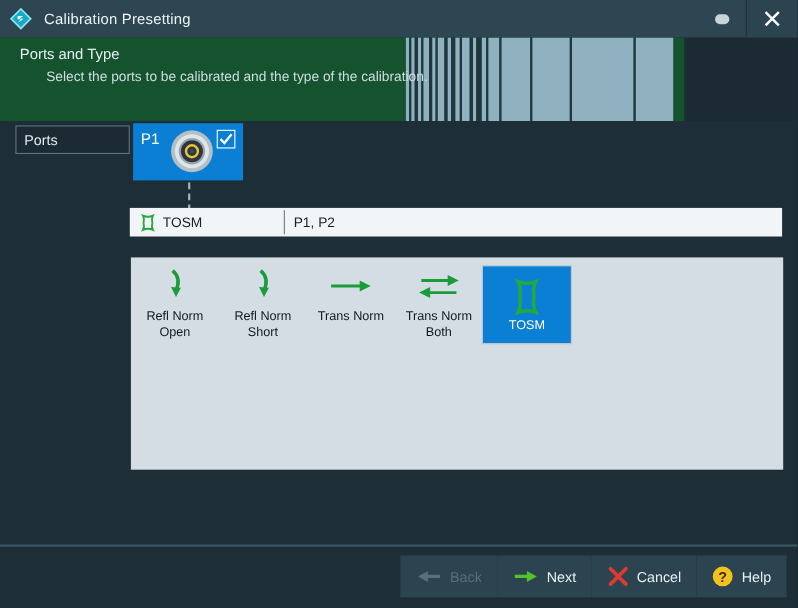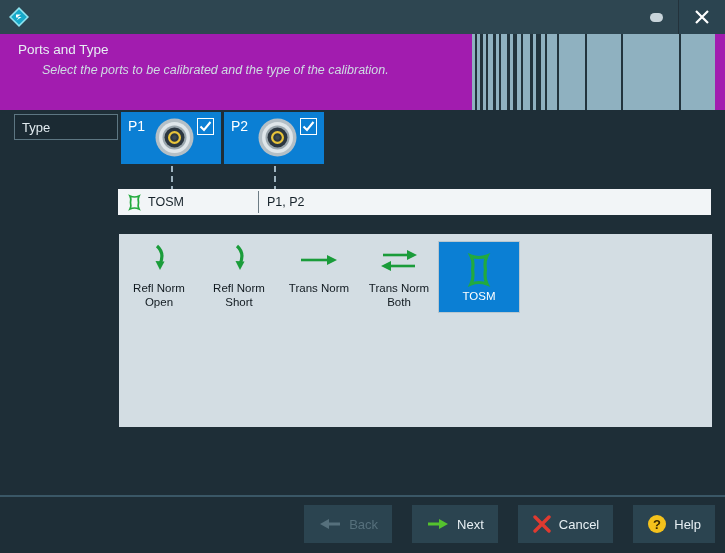--- a/index.html
+++ b/index.html
@@ -63,22 +63,22 @@
     width: 46px;
     background: #2b4450;
     border-left: 1px solid #23323b;
   }
   #tb-close svg { display: block; }
 
   
   #banner {
     position: absolute;
     left: 0; top: 34px;
-    width: 725px; height: 76px;
-    background: #a21caf;
+    width: 622px; height: 76px;
+    background: #14532d;
     overflow: hidden;
   }
   #banner-stripes {
     position: absolute;
     right: 0; top: 0;
     width: 253px; height: 76px;
     display: flex;
     align-items: stretch;
   }
   .stripe { height: 76px; }
@@ -86,21 +86,20 @@
     position: absolute;
     left: 18px; top: 8px;
     font-size: 13.5px;
     color: #e7eff3;
   }
   #banner-sub {
     position: absolute;
     left: 42px; top: 29px;
     font-size: 12.5px;
     color: #cfdce3;
-    font-style: italic;
   }
 
   
   #body-area {
     position: absolute;
     left: 0; top: 110px;
     width: 725px; height: 385px;
     background: #1e2e37;
   }
 
@@ -254,21 +253,21 @@
     position: absolute;
     left: 0; top: 495px;
     width: 725px; height: 58px;
     background: #1e2e37;
     border-top: 2px solid #3a5766;
   }
   #footer-buttons {
     position: absolute;
     right: 10px; top: 8px;
     display: flex;
-    gap: 20px;
+    gap: 0;
     padding-left: 15px;
   }
   .fbtn {
     height: 38px;
     background: #2b4450;
     border: none;
     color: #e8f0f4;
     font-size: 13px;
     font-family: "Liberation Sans", sans-serif;
     display: flex;
@@ -288,20 +287,21 @@
 <div id="app">
 
   <div id="titlebar">
     <div id="title-icon">
       <svg width="22" height="22" viewBox="0 0 22 22">
         <polygon points="11,1 21,11 11,21 1,11" fill="#8fe3f0"></polygon>
         <polygon points="11,3.2 18.8,11 11,18.8 3.2,11" fill="#17a9c9"></polygon>
         <polygon points="8,8.5 13,8.5 9.5,11 13.5,11 8.5,14.5 11,11.5 8,11.5" fill="#ffffff"></polygon>
       </svg>
     </div>
+    <div id="title-text">Calibration Presetting</div>
     <div id="titlebar-spacer"></div>
     <div class="tb-btn" id="tb-minimize">
       <div class="pill"></div>
     </div>
     <div class="tb-btn" id="tb-close">
       <svg width="20" height="20" viewBox="0 0 20 20">
         <path d="M4 4 L16 16 M16 4 L4 16" stroke="#ffffff" stroke-width="2.2" fill="none"></path>
       </svg>
     </div>
   </div>
@@ -339,59 +339,41 @@
         <div class="stripe" style="width: 56px; background: rgb(143, 177, 192);"></div>
         <div class="stripe" style="width: 2px; background: rgb(34, 52, 61);"></div>
         <div class="stripe" style="width: 34px; background: rgb(143, 177, 192);"></div>
       </div>
     <div id="banner-heading">Ports and Type</div>
     <div id="banner-sub">Select the ports to be calibrated and the type of the calibration.</div>
   </div>
 
   <div id="body-area">
 
-    <div class="side-label" id="label-ports">Type</div>
+    <div class="side-label" id="label-ports">Ports</div>
 
     <div id="ports-strip">
         <div class="port-tile">
           <div class="port-name">P1</div>
           <div class="port-conn"><svg width="45" height="45" viewBox="0 0 45 45">
               <circle cx="22.5" cy="22.5" r="20" fill="#0b7fd4"></circle>
               <circle cx="22.5" cy="22.5" r="19" fill="#b4bfc6"></circle>
               <circle cx="22.5" cy="22.5" r="15.5" fill="#dfe6ea"></circle>
               <circle cx="22.5" cy="22.5" r="12" fill="#9aa6ad"></circle>
               <circle cx="22.5" cy="22.5" r="10" fill="#2b3640"></circle>
               <circle cx="22.5" cy="22.5" r="5.4" fill="none" stroke="#e8c43a" stroke-width="2.2"></circle>
               <circle cx="22.5" cy="22.5" r="2.2" fill="#3b4751"></circle>
             </svg></div>
           <div class="port-chk">
             <svg width="15" height="15" viewBox="0 0 15 15">
               <path d="M2.5 7.5 L6 11 L12.5 3" stroke="#ffffff" stroke-width="2.1" fill="none"></path>
             </svg>
           </div>
           <div class="port-drop" style="left: 50px;"></div>
         </div>
-        <div class="port-tile">
-          <div class="port-name">P2</div>
-          <div class="port-conn"><svg width="45" height="45" viewBox="0 0 45 45">
-              <circle cx="22.5" cy="22.5" r="20" fill="#0b7fd4"></circle>
-              <circle cx="22.5" cy="22.5" r="19" fill="#b4bfc6"></circle>
-              <circle cx="22.5" cy="22.5" r="15.5" fill="#dfe6ea"></circle>
-              <circle cx="22.5" cy="22.5" r="12" fill="#9aa6ad"></circle>
-              <circle cx="22.5" cy="22.5" r="10" fill="#2b3640"></circle>
-              <circle cx="22.5" cy="22.5" r="5.4" fill="none" stroke="#e8c43a" stroke-width="2.2"></circle>
-              <circle cx="22.5" cy="22.5" r="2.2" fill="#3b4751"></circle>
-            </svg></div>
-          <div class="port-chk">
-            <svg width="15" height="15" viewBox="0 0 15 15">
-              <path d="M2.5 7.5 L6 11 L12.5 3" stroke="#ffffff" stroke-width="2.1" fill="none"></path>
-            </svg>
-          </div>
-          <div class="port-drop" style="left: 50px;"></div>
-        </div>
       </div>
 
     <div id="summary-row">
       <div id="summary-icon">
         <svg width="15" height="17" viewBox="0 0 15 17">
           <path d="M3 2 Q7.5 4 12 2 Q10.5 5 11.5 8.5 Q10.5 12 12 15 Q7.5 13 3 15 Q4.5 12 3.5 8.5 Q4.5 5 3 2 Z" fill="none" stroke="#22aa3e" stroke-width="1.7"></path>
         </svg>
       </div>
       <div id="summary-name">TOSM</div>
       <div id="summary-div"></div>

